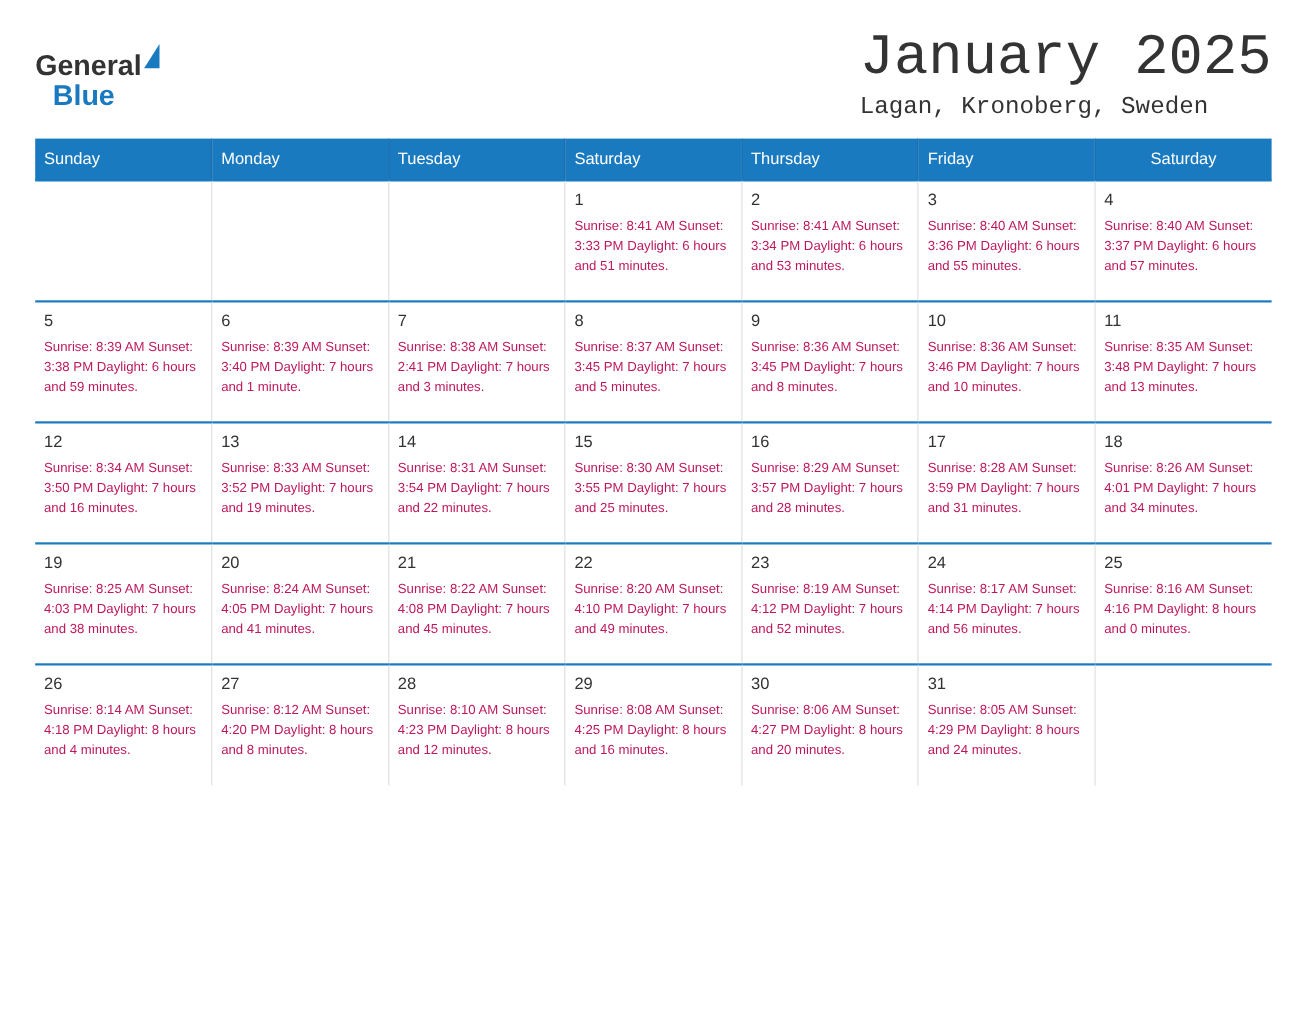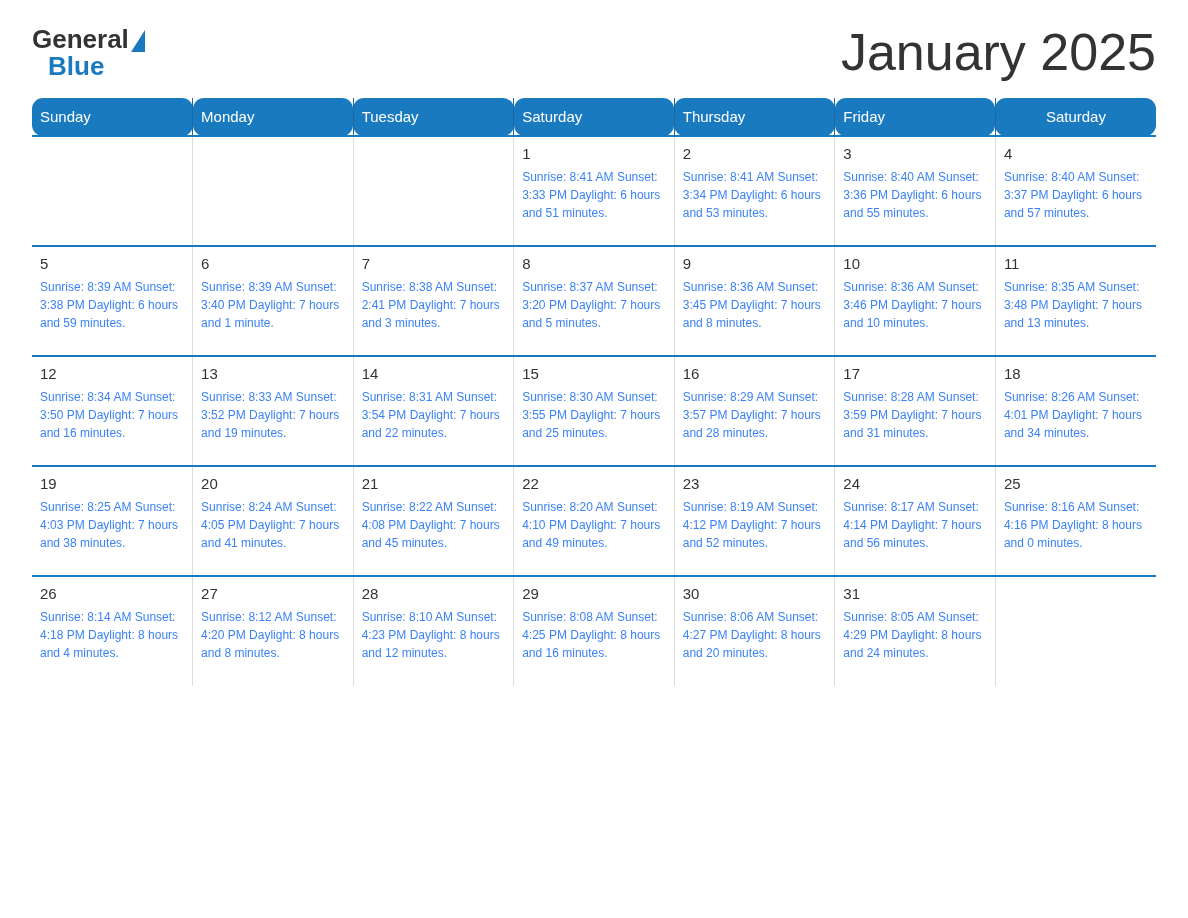--- a/index.html
+++ b/index.html
@@ -21,37 +21,39 @@
       flex-direction: column;
     }
     .logo-top {
       display: flex;
       align-items: center;
     }
     .logo-general {
       font-size: 26px;
       font-weight: bold;
       color: #333;
+      margin-top: 20px;
     }
     .logo-triangle {
       width: 0;
       height: 0;
       border-left: 14px solid transparent;
       border-bottom: 22px solid #1a7abf;
       margin-left: 2px;
       margin-top: 2px;
     }
     .logo-blue {
       font-size: 26px;
       font-weight: bold;
       color: #1a7abf;
       margin-top: -4px;
       margin-left: 16px;
     }
     .title-section {
+      font-family: Liberation Mono, monospace;
     }
     .calendar-title {
       font-size: 52px;
       font-weight: normal;
       color: #333;
       line-height: 1.1;
     }
     .calendar-subtitle {
       font-size: 22px;
       color: #333;
@@ -66,21 +68,20 @@
       table-layout: fixed;
     }
     thead tr th {
       background-color: #1a7abf;
       color: #fff;
       padding: 10px 8px;
       text-align: left;
       font-size: 15px;
       font-weight: normal;
       border-right: 1px solid #1a6aaa;
-      border-radius: 11px;
     }
     thead tr th:last-child {
       border-right: none;
       text-align: center;
     }
     tbody tr td {
       vertical-align: top;
       padding: 6px 8px 10px 8px;
       border-top: 2px solid #1a7abf;
       border-right: 1px solid #ddd;
@@ -92,37 +93,38 @@
       border-right: none;
     }
     .day-number {
       font-size: 15px;
       font-weight: normal;
       display: block;
       margin-bottom: 2px;
     }
     .day-info {
       font-size: 12px;
-      color: #3b82f6;
+      color: #be185d;
       line-height: 1.5;
     }
   </style>
 </head>
 <body>
 
 <div class="header">
   <div class="logo">
     <div class="logo-top">
       <span class="logo-general">General</span>
       <div class="logo-triangle"></div>
     </div>
     <span class="logo-blue">Blue</span>
   </div>
   <div class="title-section">
     <div class="calendar-title">January 2025</div>
+    <div class="calendar-subtitle">Lagan, Kronoberg, Sweden</div>
   </div>
 </div>
 
 <div class="calendar-container">
   <table>
     <thead>
       <tr>
       <th>Sunday</th>
           <th>Monday</th>
           <th>Tuesday</th>
@@ -184,21 +186,21 @@
           <td>
             <span class="day-number">7</span>
             <div class="day-info">Sunrise: 8:38 AM
 Sunset: 2:41 PM
 Daylight: 7 hours
 and 3 minutes.</div>
           </td>
           <td>
             <span class="day-number">8</span>
             <div class="day-info">Sunrise: 8:37 AM
-Sunset: 3:20 PM
+Sunset: 3:45 PM
 Daylight: 7 hours
 and 5 minutes.</div>
           </td>
           <td>
             <span class="day-number">9</span>
             <div class="day-info">Sunrise: 8:36 AM
 Sunset: 3:45 PM
 Daylight: 7 hours
 and 8 minutes.</div>
           </td>

